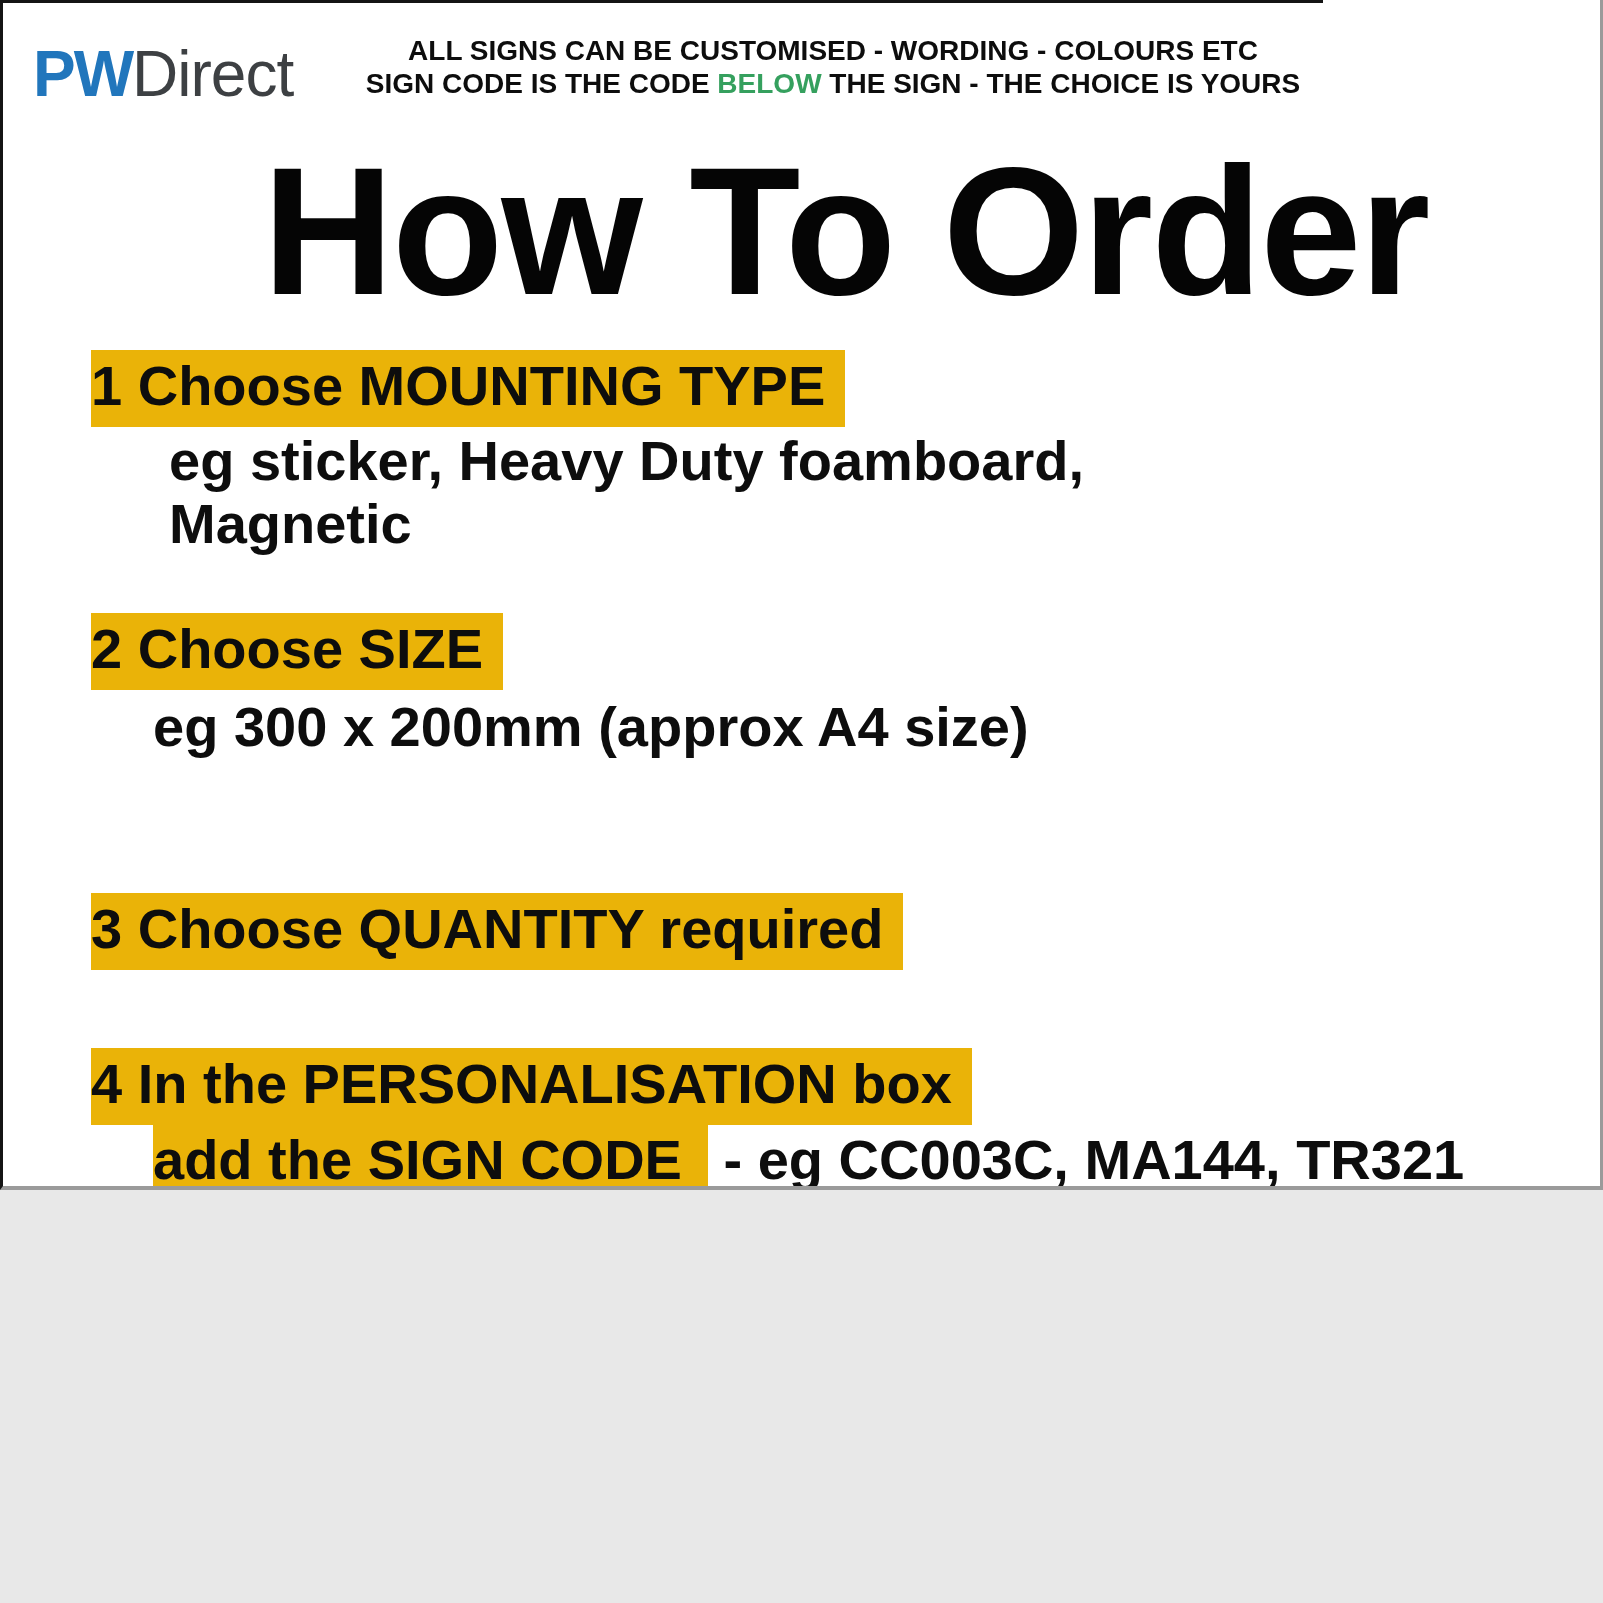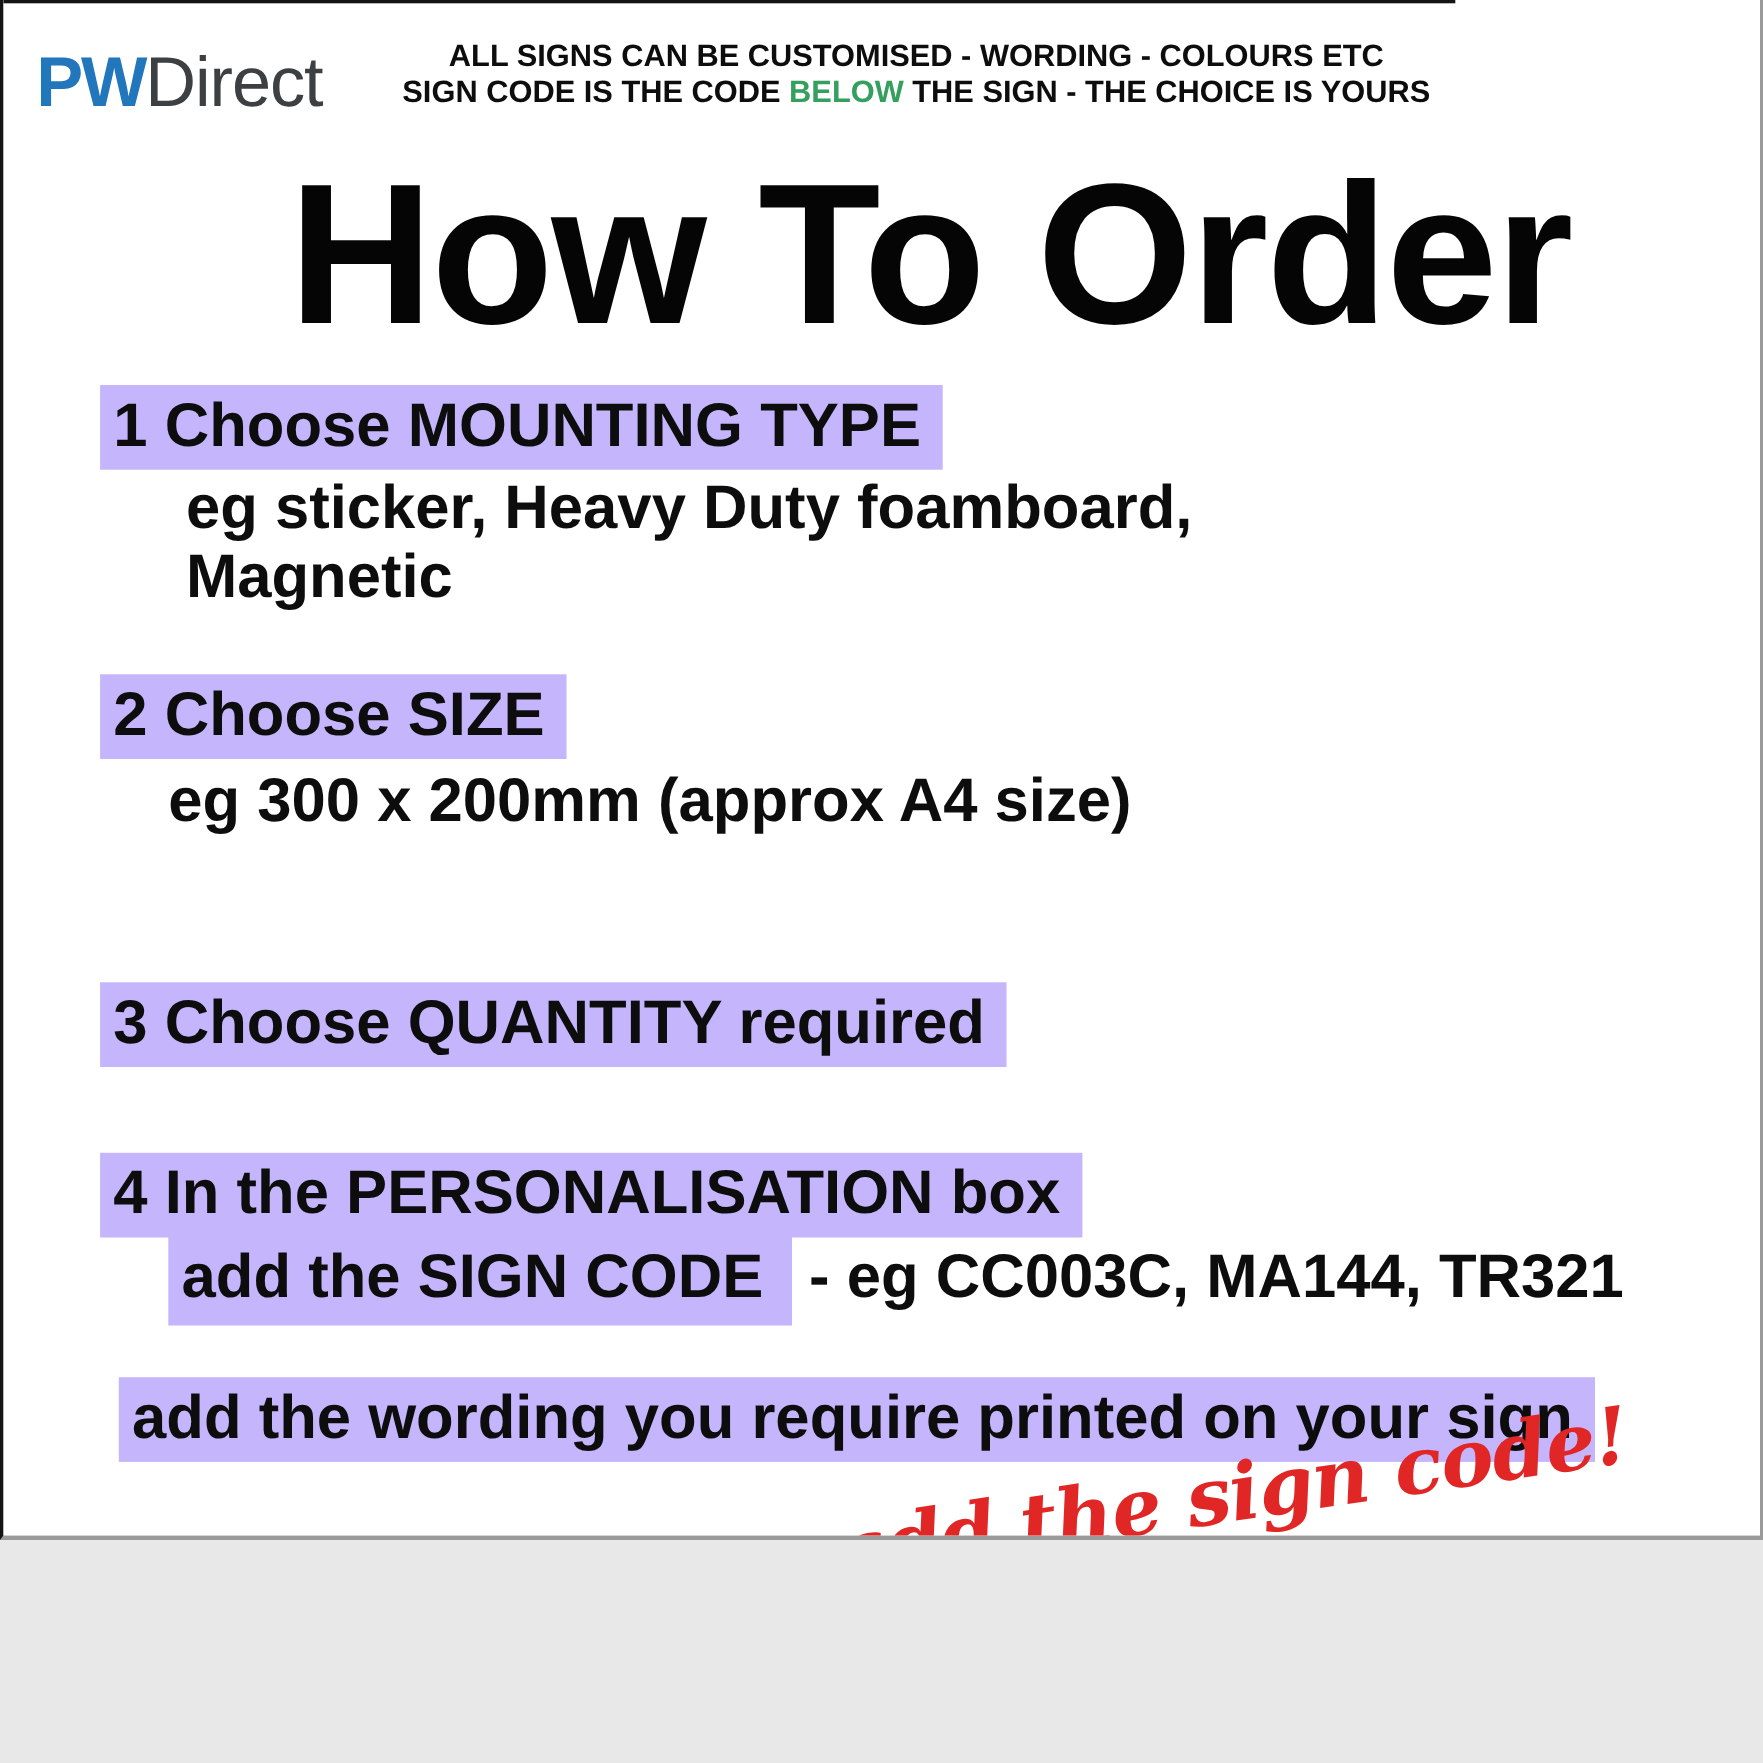--- a/index.html
+++ b/index.html
@@ -1,18 +1,18 @@
 <!DOCTYPE html>
 <html><head>
 <meta charset="utf-8">
 <style>
   html,body{margin:0;padding:0;background:#e8e8e8;}
   .page{
     position:relative;
-    width:1603px;height:1400px;
+    width:1603px;height:1190px;
     background:#ffffff;
     box-sizing:border-box;
     border-left:3px solid #141414;
     border-right:3px solid #9a9a9a;
     border-bottom:4px solid #9a9a9a;
     overflow:hidden;
     font-family:"Liberation Sans", sans-serif;
     color:#0d0d0d;
   }
   .top-border{position:absolute;top:0;left:0;width:1320px;height:3px;background:#141414;}
@@ -33,21 +33,21 @@
   .green{color:#35a05e;}
 
   
   .title{
     position:absolute;left:0;top:136px;width:100%;margin:0;
     text-align:center;font-size:182px;font-weight:bold;letter-spacing:-2px;
     line-height:1.05;color:#050505;padding-left:44px;
   }
 
   
-  .hl{background:#c4b5fd;display:inline-block;padding:5px 20px 10px 12px;}
+  .hl{background:#eab308;display:inline-block;padding:5px 20px 10px 0;}
   .line{position:absolute;font-size:56px;font-weight:bold;line-height:1.1;white-space:nowrap;}
   .s1-head{left:88px;top:350px;}
   .s1-l1{left:166px;top:430px;}
   .s1-l2{left:166px;top:493px;}
   .s2-head{left:88px;top:613px;}
   .s2-l1{left:150px;top:696px;}
   .s2-l2{left:166px;top:759px;}
   .s3-head{left:88px;top:893px;}
   .s4-head{left:88px;top:1048px;}
   .s4-l2{left:150px;top:1124px;}

